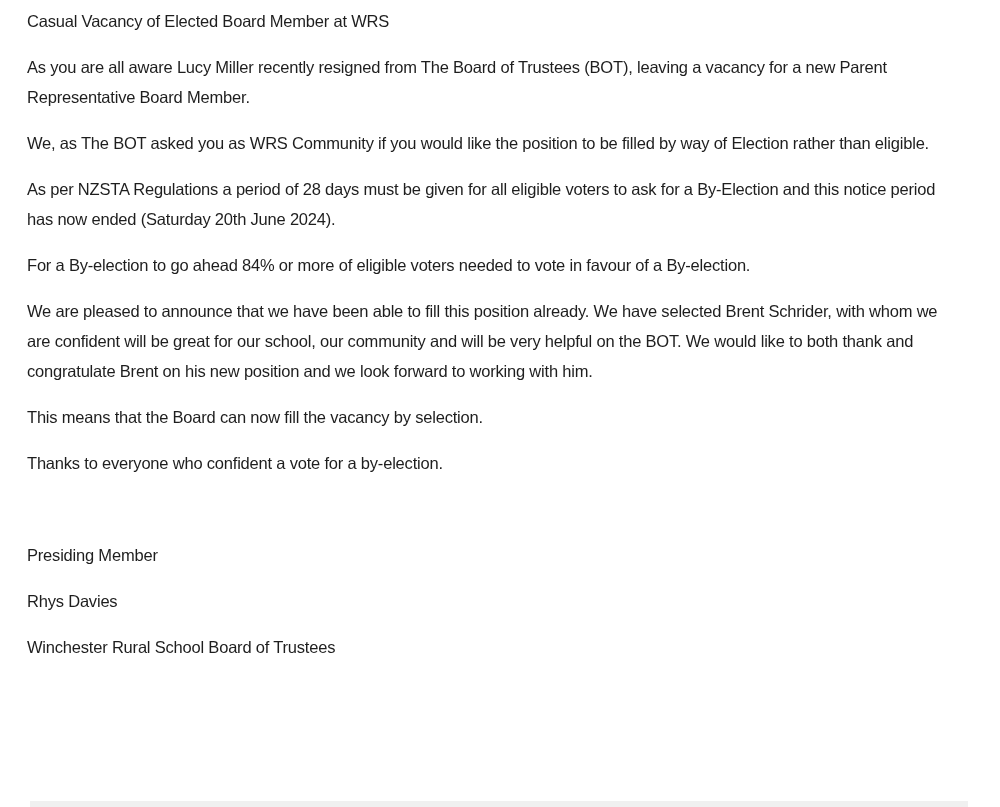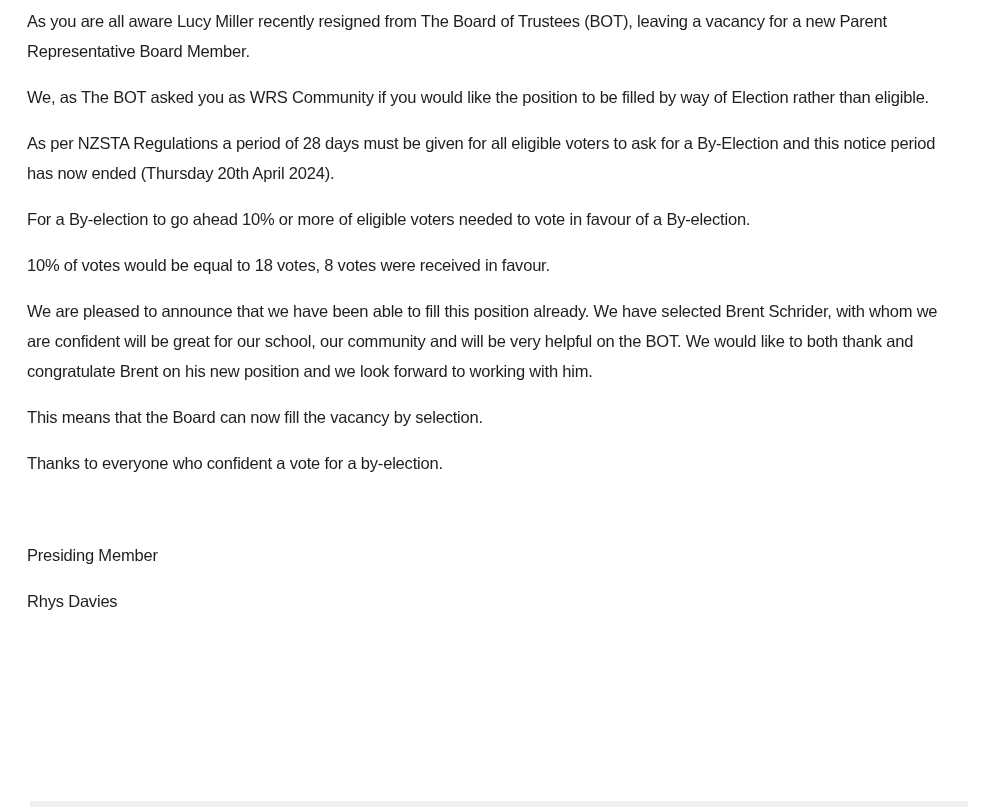--- a/index.html
+++ b/index.html
@@ -40,26 +40,27 @@
     right: 32px;
     bottom: 0;
     height: 6px;
     background: #f0f0f0;
   }
 </style>
 </head>
 <body>
 
 <div class="document">
+  <p class="doc-title">Casual Vacancy of Elected Board Member at WRS</p>
   <p class="doc-para">As you are all aware Lucy Miller recently resigned from The Board of Trustees (BOT), leaving a vacancy for a new Parent Representative Board Member.</p>
   <p class="doc-para">We, as The BOT asked you as WRS Community if you would like the position to be filled by way of Election rather than eligible.</p>
-  <p class="doc-para">As per NZSTA Regulations a period of 28 days must be given for all eligible voters to ask for a By-Election and this notice period has now ended (Thursday 20th April 2024).</p>
-  <p class="doc-para">For a By-election to go ahead 10% or more of eligible voters needed to vote in favour of a By-election.</p>
-  <p class="doc-para">10% of votes would be equal to 18 votes, 8 votes were received in favour.</p>
+  <p class="doc-para">As per NZSTA Regulations a period of 28 days must be given for all eligible voters to ask for a By-Election and this notice period has now ended (Saturday 20th June 2024).</p>
+  <p class="doc-para">For a By-election to go ahead 84% or more of eligible voters needed to vote in favour of a By-election.</p>
   <p class="doc-para">We are pleased to announce that we have been able to fill this position already. We have selected Brent Schrider, with whom we are confident will be great for our school, our community and will be very helpful on the BOT. We would like to both thank and congratulate Brent on his new position and we look forward to working with him.</p>
   <p class="doc-para">This means that the Board can now fill the vacancy by selection.</p>
   <p class="doc-para">Thanks to everyone who confident a vote for a by-election.</p>
   <div class="sig-gap"></div>
   <p class="doc-para">Presiding Member</p>
   <p class="doc-para">Rhys Davies</p>
+  <p class="doc-para">Winchester Rural School Board of Trustees</p>
 </div>
 
 <div class="bottom-edge"></div>
 
 </body></html>

